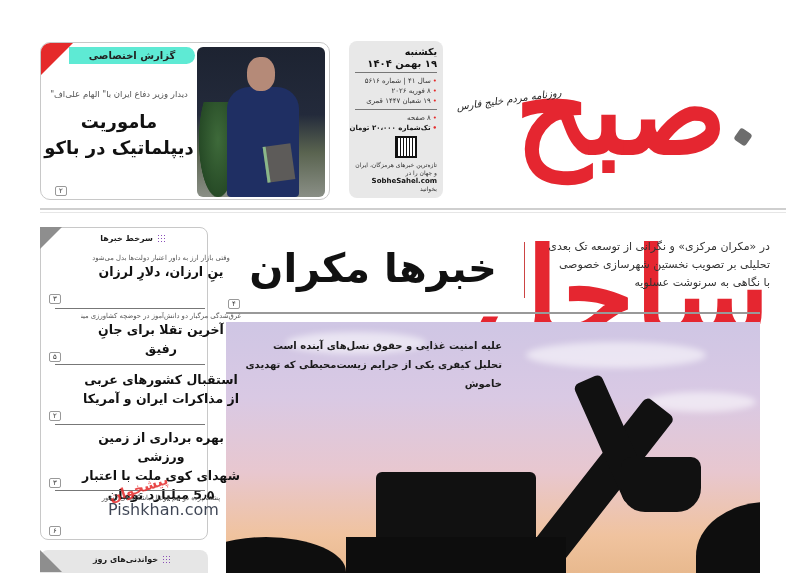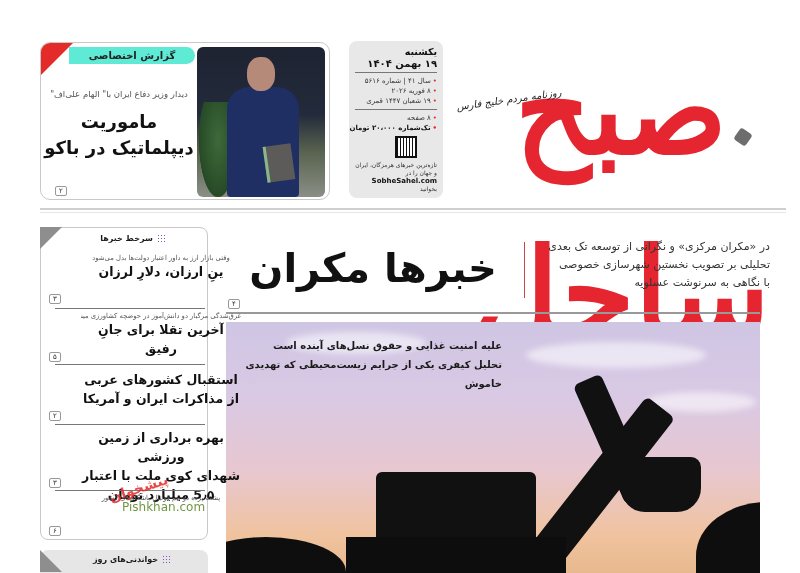--- a/index.html
+++ b/index.html
@@ -162,21 +162,21 @@
   .hl-kicker { font-size: 6.8px; color: #555; white-space: nowrap; overflow: hidden; }
   .hl-title { font-size: 12.5px; font-weight: bold; color: #111; line-height: 19px; }
   .hl-rule { position: absolute; left: 14px; width: 150px; height: 1px; background: #777; }
 
   
   .watermark {
     position: absolute; left: 108px; top: 480px; font-size: 14px; color: #e52a2a; opacity: 0.85;
     font-weight: bold; transform: rotate(-18deg);
   }
   .watermark-url {
-    position: absolute; left: 122px; top: 500px; font-size: 12px; color: #4d7c0f; opacity: 0.8; direction: ltr;
+    position: absolute; left: 108px; top: 500px; font-size: 16px; color: #0f172a; opacity: 0.8; direction: ltr;
   }
 
   
   .daily {
     position: absolute; left: 40px; top: 550px; width: 168px; height: 30px;
     background: #e6e6e6; border-radius: 8px 8px 0 0;
   }
   .daily-corner {
     position: absolute; left: 0; top: 0; width: 0; height: 0;
     border-bottom: 22px solid #8e8e8e; border-right: 22px solid transparent;

